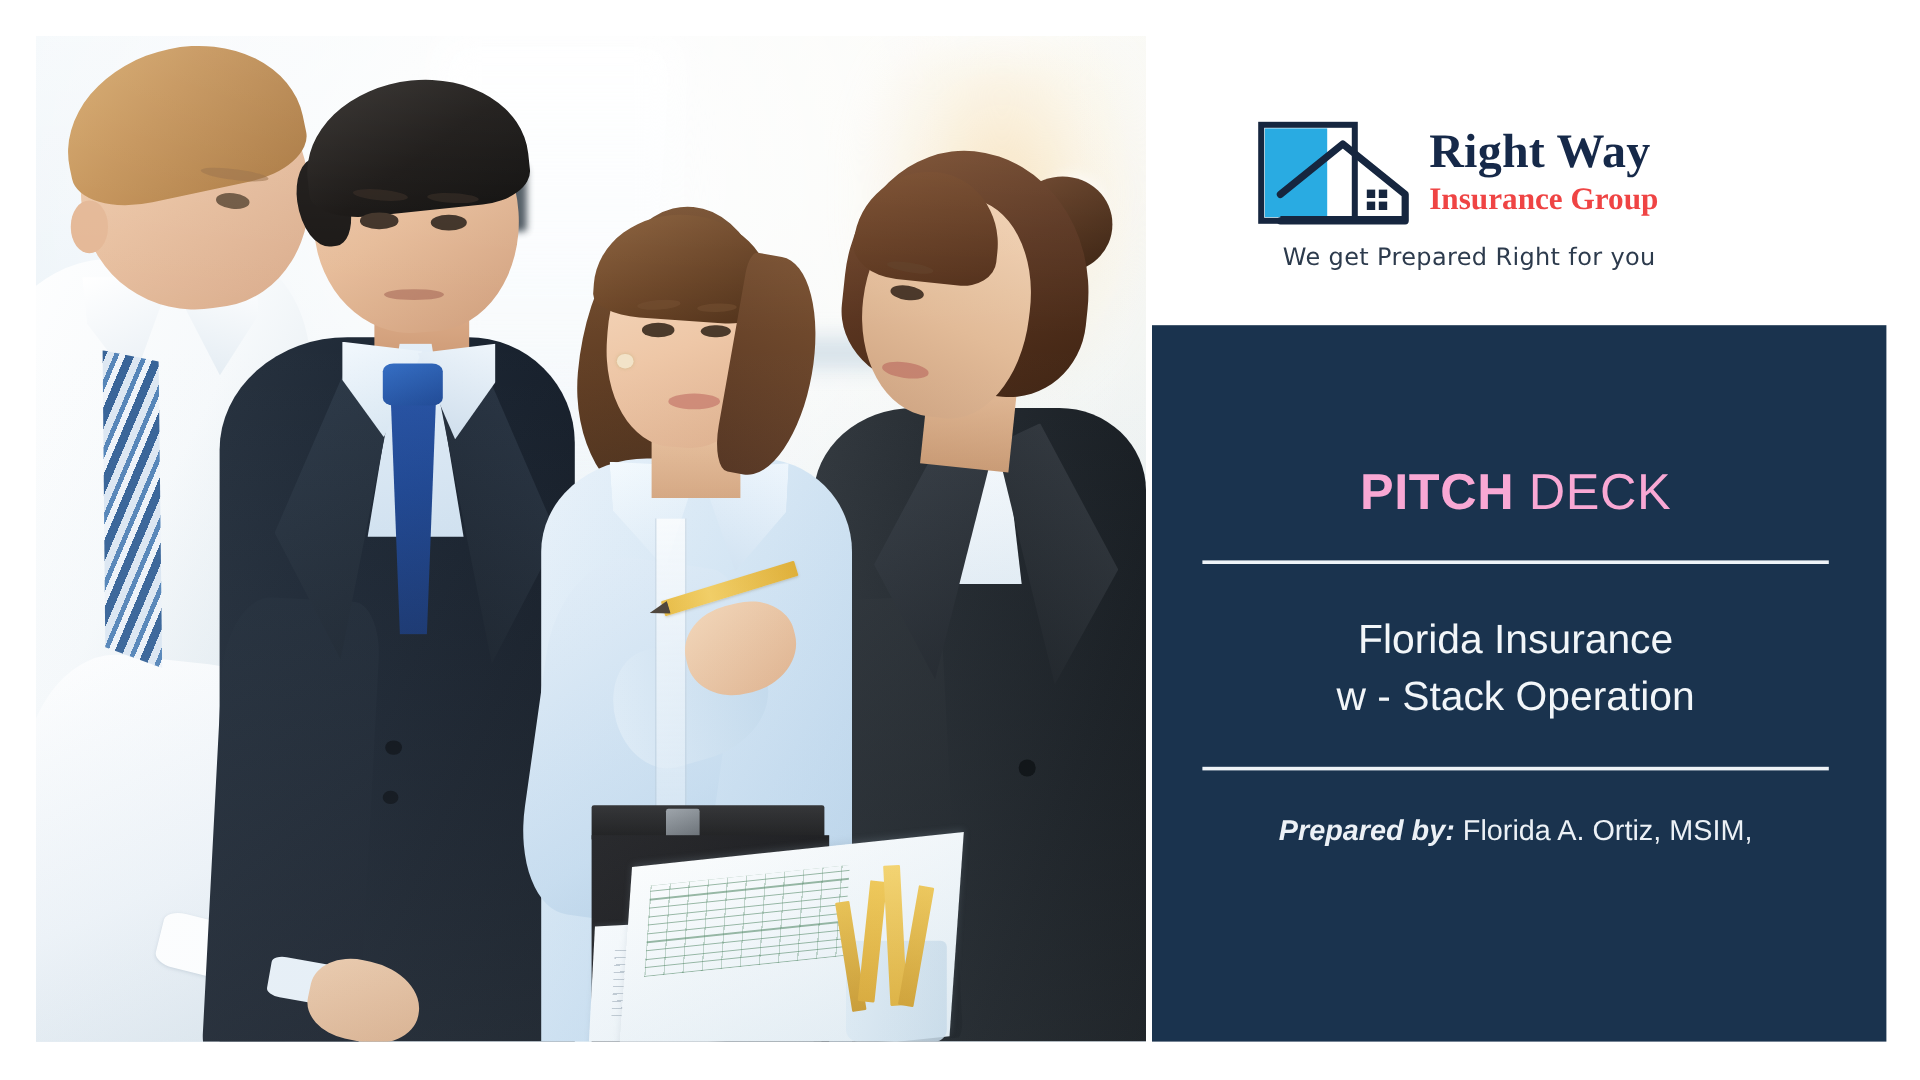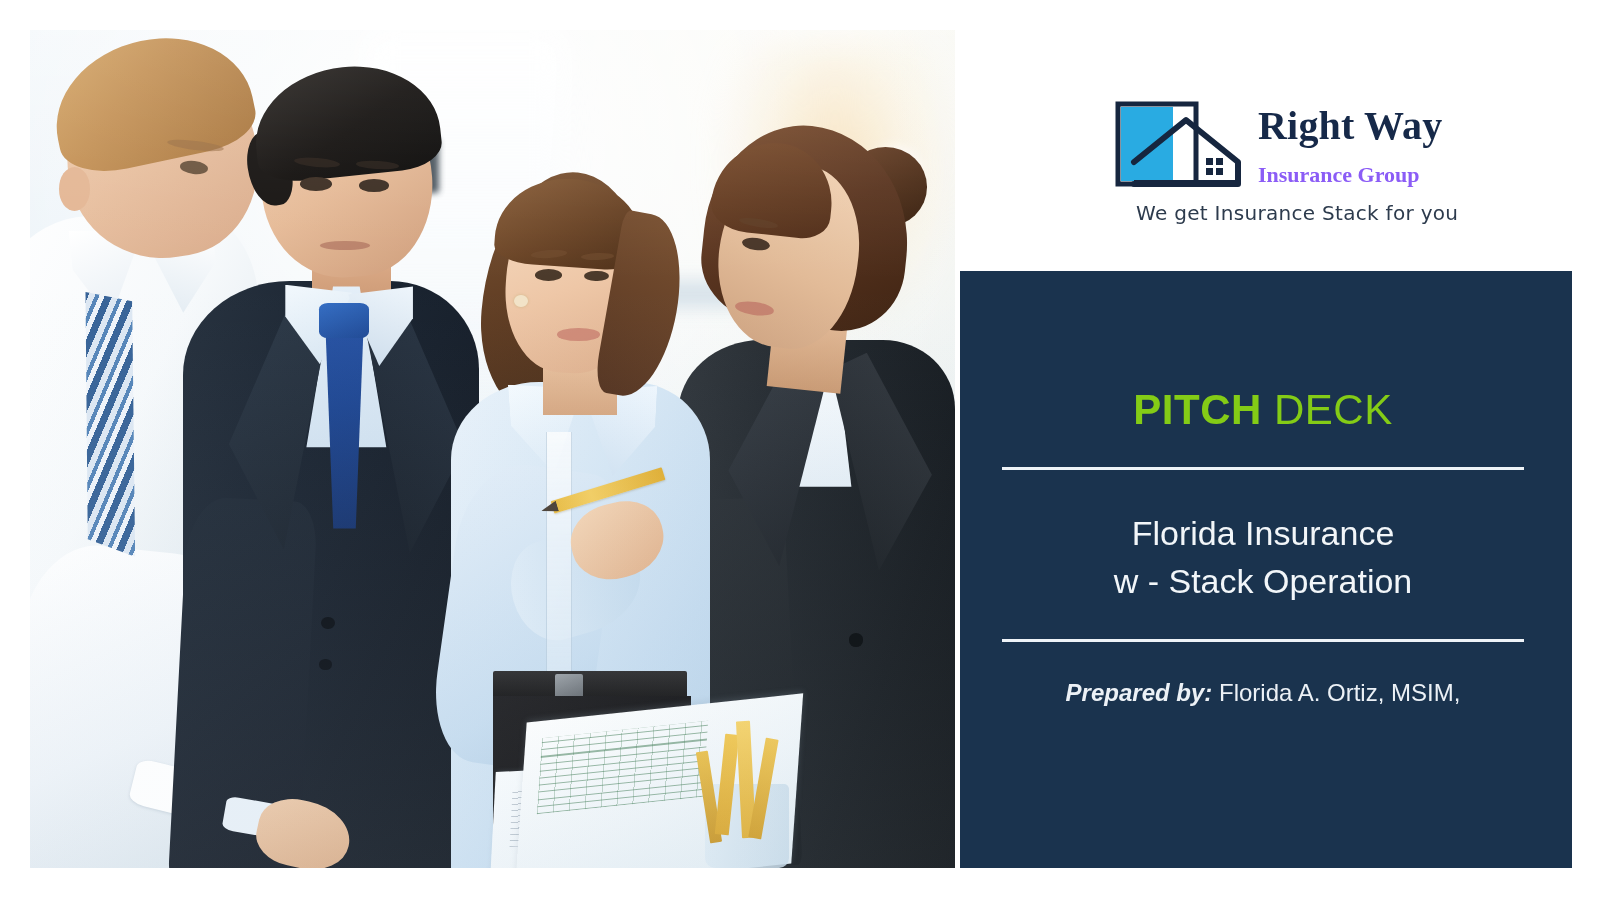--- a/index.html
+++ b/index.html
@@ -462,21 +462,21 @@
   
   .photo-tone {
     position: absolute; inset: 0;
     background: linear-gradient(180deg, rgba(255,255,255,.10) 0%, rgba(255,255,255,0) 30%, rgba(215,230,240,.10) 100%);
     pointer-events: none;
   }
 
   
   .logo-area {
     position: absolute;
-    left: 1114px;
+    left: 1047px;
     top: 100px;
     width: 420px;
     height: 120px;
   }
   .logo-row {
     display: flex;
     align-items: flex-start;
     gap: 16px;
   }
   .logo-mark { flex: 0 0 auto; }
@@ -486,24 +486,24 @@
     font-weight: bold;
     font-size: 40px;
     line-height: 0.98;
     color: #162949;
     letter-spacing: 0.2px;
     white-space: nowrap;
   }
   .logo-sub {
     font-family: "Liberation Serif", serif;
     font-weight: bold;
-    font-size: 22px;
+    font-size: 26px;
     line-height: 1.05;
-    color: #8b5cf6;
-    margin-top: 18px;
+    color: #ef4444;
+    margin-top: 7px;
     white-space: nowrap;
   }
   .logo-tagline {
     margin-top: 9px;
     margin-left: 22px;
     font-family: "DejaVu Sans", sans-serif;
     font-size: 20px;
     color: #2d3b4d;
     letter-spacing: 0.3px;
     white-space: nowrap;
@@ -523,21 +523,21 @@
     right: 48px;
     top: 0;
     bottom: 0;
   }
   .panel-title {
     position: absolute;
     top: 115px;
     left: 0;
     right: 0;
     text-align: center;
-    color: #84cc16;
+    color: #f9a8d4;
     font-size: 42px;
     letter-spacing: 0.5px;
     font-weight: 400;
   }
   .panel-title b { font-weight: 700; }
 
   .rule {
     position: absolute;
     left: 0;
     right: 0;
@@ -691,21 +691,21 @@
             <rect x="92" y="68" width="7" height="7"></rect>
             <rect x="102" y="68" width="7" height="7"></rect>
           </g>
         </svg>
       </div>
       <div class="logo-words">
         <div class="logo-name">Right Way</div>
         <div class="logo-sub">Insurance Group</div>
       </div>
     </div>
-    <div class="logo-tagline">We get Insurance Stack for you</div>
+    <div class="logo-tagline">We get Prepared Right for you</div>
   </div>
 
   <div class="navy-panel">
     <div class="panel-inner">
 
       <div class="panel-title">
         <b>PITCH</b><span> DECK</span>
       </div>
 
       <div class="rule rule-top"></div>

